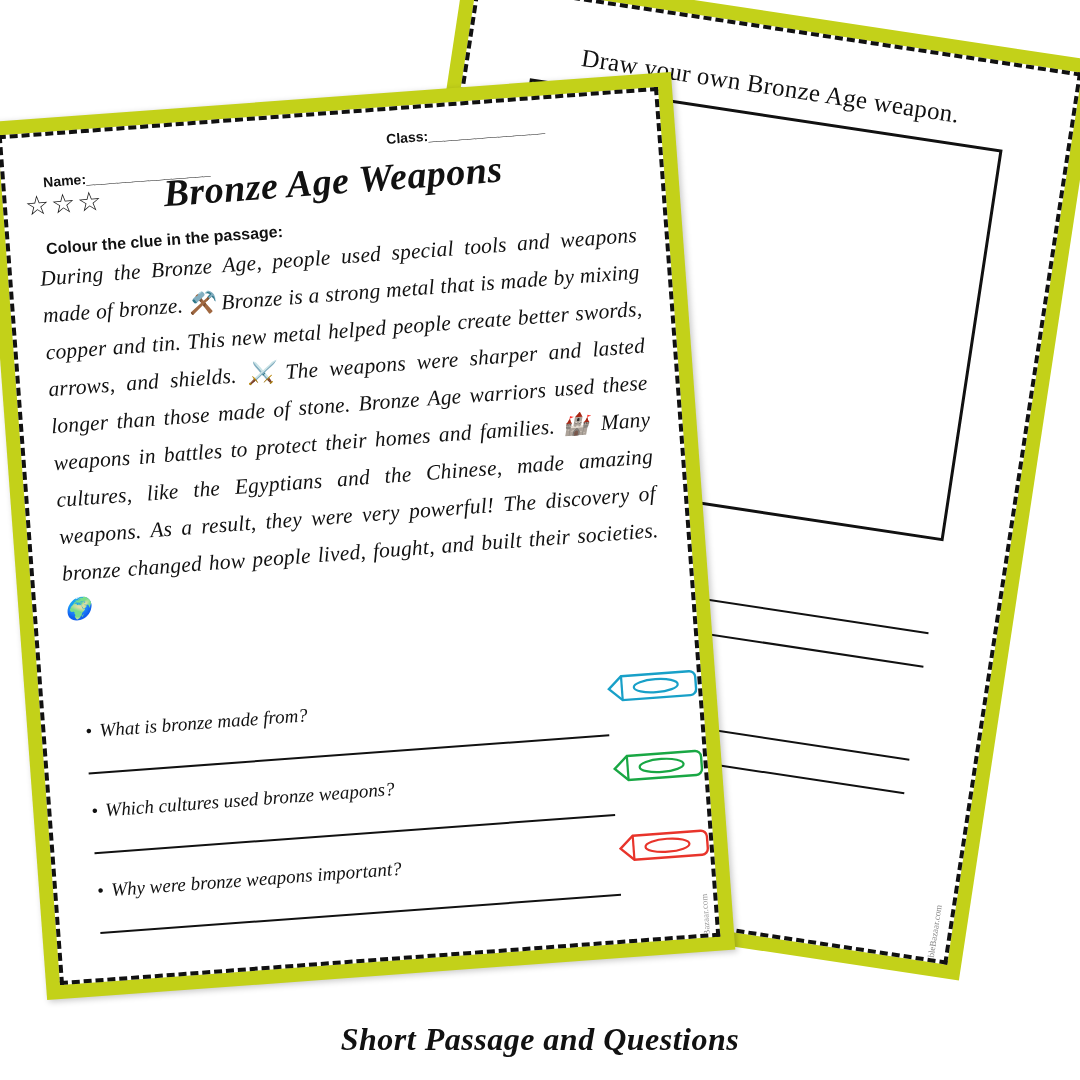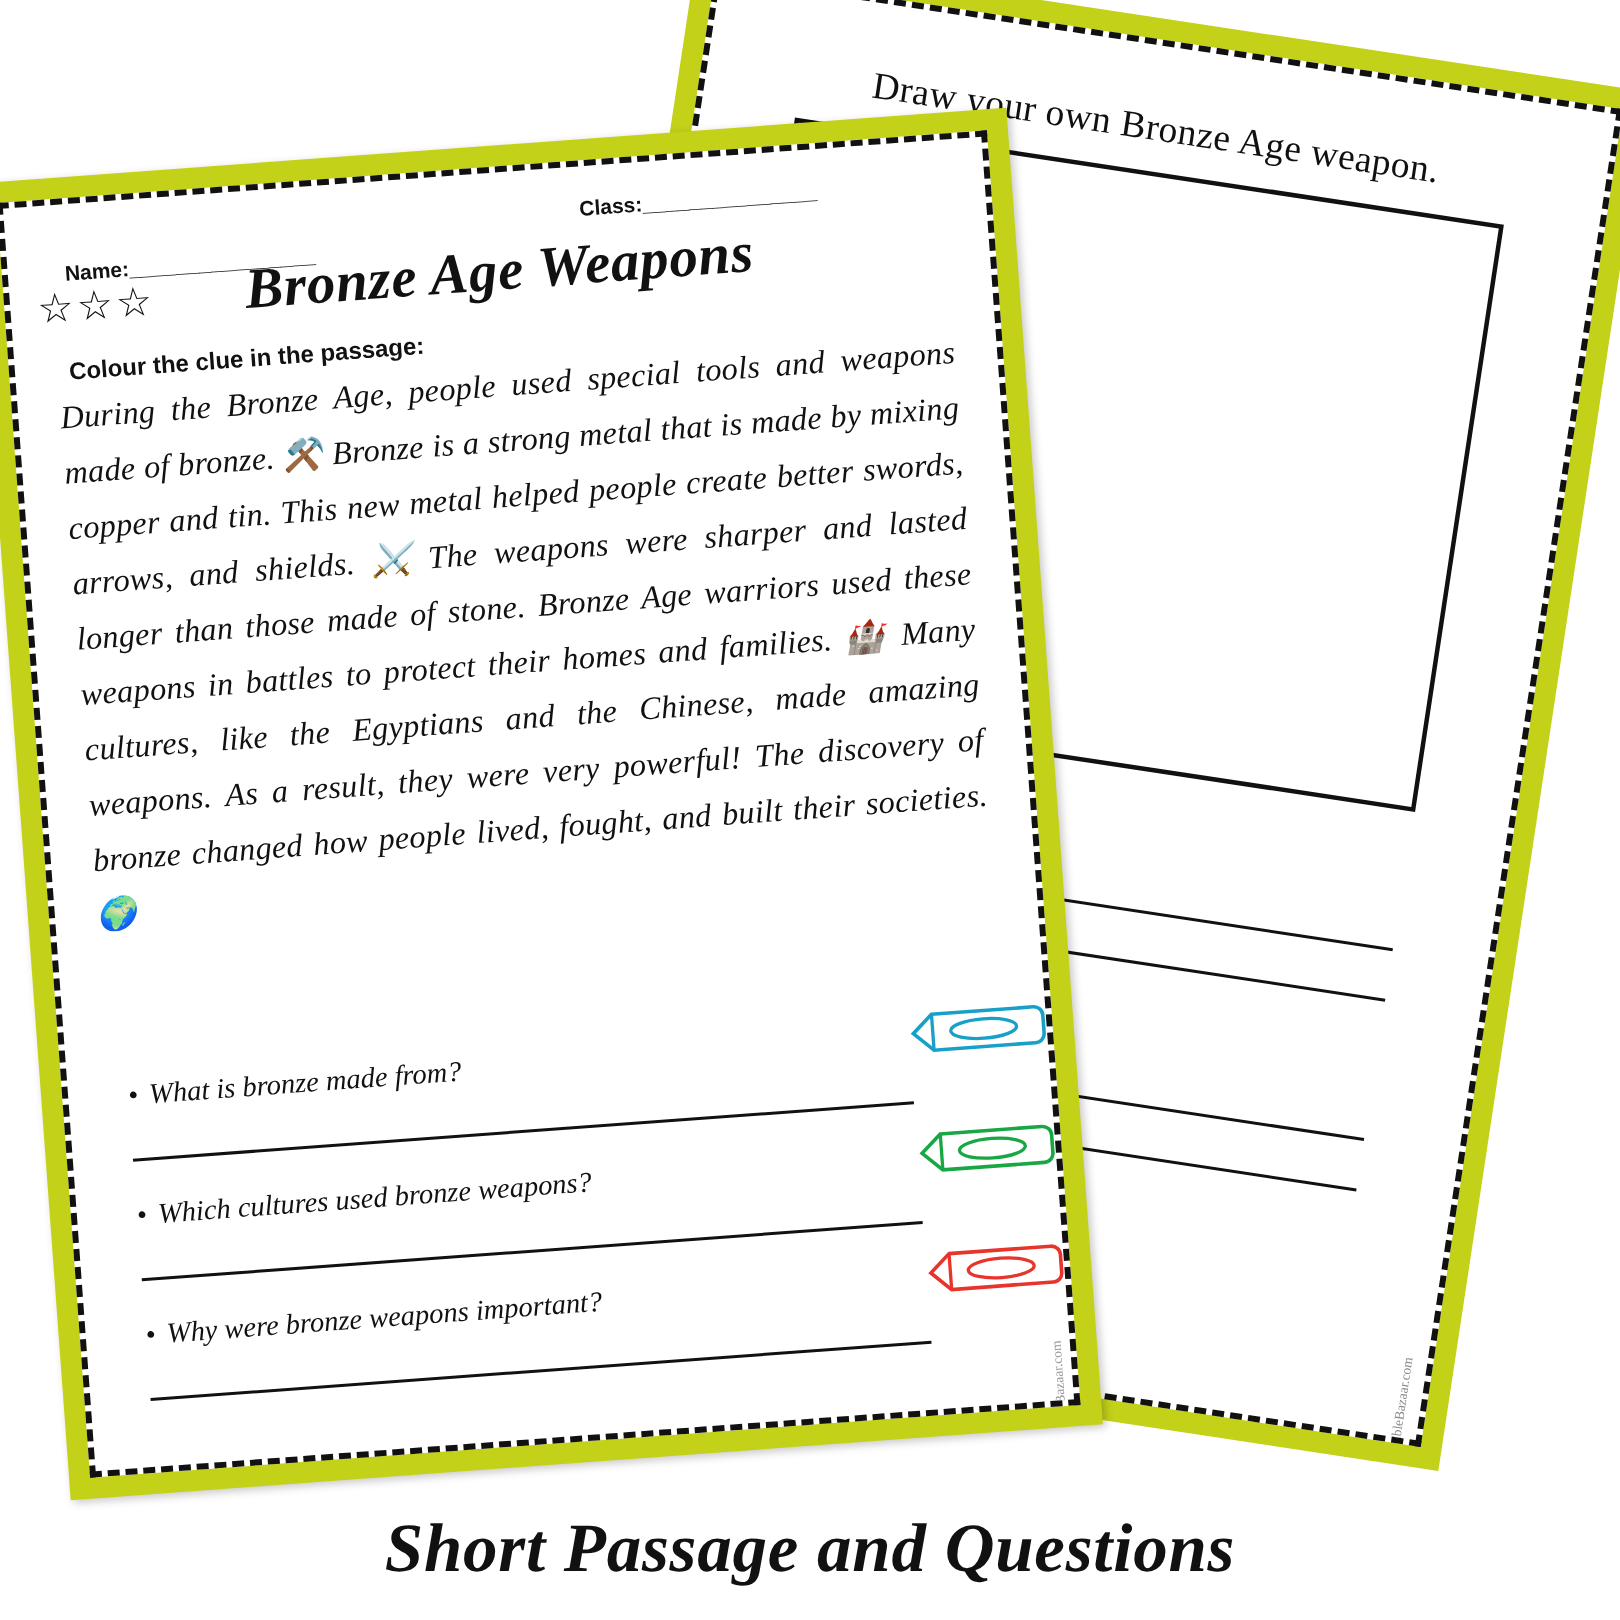--- a/index.html
+++ b/index.html
@@ -196,21 +196,21 @@
   
   #caption {
     position: absolute;
     left: 0;
     right: 0;
     bottom: 22px;
     text-align: center;
     font-family: "Liberation Serif", serif;
     font-style: italic;
     font-weight: bold;
-    font-size: 46px;
+    font-size: 32px;
     color: #111;
     letter-spacing: .5px;
   }
 </style>
 </head>
 <body>
 
 <div id="stage">
 
   <div id="sheet-back" class="sheet">

